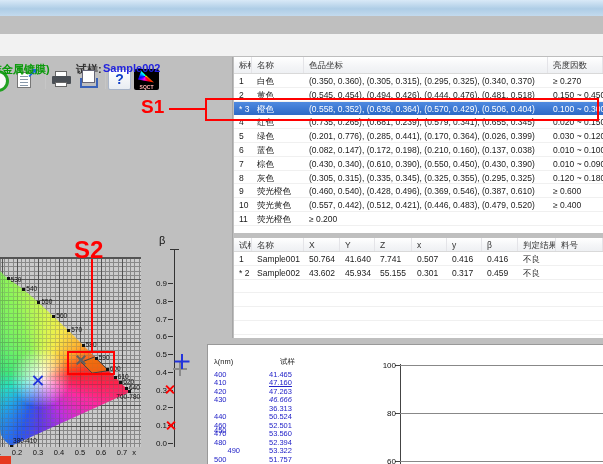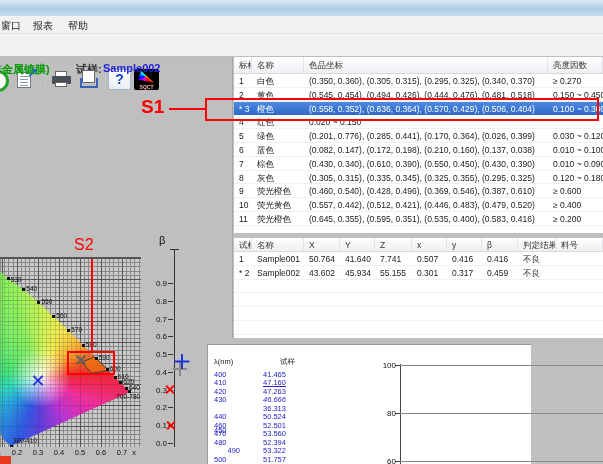--- a/index.html
+++ b/index.html
@@ -82,59 +82,54 @@
   .xtick{position:absolute;top:448px;width:16px;text-align:center;font-size:7.5px;color:#111;}
   .xaxis-name{position:absolute;left:128px;top:448px;font-size:7.5px;color:#111;width:12px;text-align:center;}
 
   
   .cross{position:absolute;width:0;height:0;}
   .cross i{position:absolute;display:block;width:2px;left:-1px;background:currentColor;}
 
   
   .s2box{position:absolute;left:67px;top:94px;width:48px;height:24px;border:2px solid #ff0000;}
   .s2line{position:absolute;left:91px;top:259px;width:2px;height:92px;background:#ff0000;}
-  .s2text{position:absolute;left:74px;top:236px;font-size:16px;font-weight:normal;color:#ff0000;}
+  .s2text{position:absolute;left:74px;top:236px;font-size:24px;font-weight:bold;color:#ff0000;}
   .s1text{position:absolute;left:141px;top:96px;font-size:19px;font-weight:bold;color:#ff0000;text-align:center;}
   .s1line{position:absolute;left:169px;top:108px;width:37px;height:2px;background:#ff0000;}
   .s1box{position:absolute;left:205px;top:98px;width:394px;height:23px;border:2px solid #ff0000;}
   .redstrip{position:absolute;left:0;top:456px;width:11px;height:8px;background:#e6391f;}
 
   
   .beta-label{position:absolute;left:159px;top:234px;font-size:11px;color:#111;}
   .beta-line{position:absolute;left:174px;top:249px;width:1px;height:198px;background:#333;}
   .beta-toptick{position:absolute;left:170px;top:249px;width:9px;height:1px;background:#333;}
   .btick-label{position:absolute;left:146px;width:21px;text-align:right;font-size:8px;color:#111;}
   .btick-dash{position:absolute;left:168px;width:5px;height:1px;background:#333;}
 
   
-  .spanel{position:absolute;left:207px;top:344px;width:324px;height:120px;background:#fff;
+  .spanel{position:absolute;left:207px;top:344px;width:396px;height:120px;background:#fff;
     border-left:1px solid #999;border-top:1px solid #999;overflow:hidden;}
   .sp-h{position:absolute;font-size:7.5px;color:#222;top:12px;}
   .sp-row span{position:absolute;font-size:7.5px;line-height:8px;}
   .sp-l{left:6px;width:26px;}
-  .sp-v{left:55px;width:35px;text-align:left;}
+  .sp-v{left:55px;width:35px;text-align:center;}
 
   
   .chart-axis{position:absolute;left:400px;top:364px;width:1px;height:100px;background:#444;}
   .chart-line{position:absolute;left:400px;width:203px;height:1px;background:#888;}
   .chart-dash{position:absolute;left:395px;width:5px;height:1px;background:#444;}
   .chart-lab{position:absolute;left:376px;width:20px;text-align:right;font-size:8px;color:#111;}
   .vgroove{position:absolute;left:232px;top:57px;width:1px;height:281px;background:#a5a5a5;}
 </style>
 </head>
 <body>
 
 <div class="screen">
   <div class="titlebar"></div>
 
-  <div class="menubar">
-    <span class="menu-item" style="left:1px">窗口</span>
-    <span class="menu-item" style="left:33px">报表</span>
-    <span class="menu-item" style="left:68px">帮助</span>
-  </div>
 
   <div class="toolbar">
     <div class="measure abs" style="position:absolute"></div>
     <div class="tb-btn" style="left:14px">
       <span class="ic-doc">
           <i></i>
         </span>
       <span class="ic-arrow">↗</span>
     </div>
     <div class="tb-sep" style="left:45px"></div>
@@ -185,20 +180,21 @@
         </div>
         <div class="trow sel">
           <div class="cell c0">* 3</div>
           <div class="cell c1">橙色</div>
           <div class="cell c2">(0.558, 0.352), (0.636, 0.364), (0.570, 0.429), (0.506, 0.404)</div>
           <div class="cell c3">0.100 ~ 0.300</div>
         </div>
         <div class="trow">
           <div class="cell c0">4</div>
           <div class="cell c1">红色</div>
+          <div class="cell c2">(0.735, 0.265), (0.681, 0.239), (0.579, 0.341), (0.655, 0.345)</div>
           <div class="cell c3">0.020 ~ 0.150</div>
         </div>
         <div class="trow">
           <div class="cell c0">5</div>
           <div class="cell c1">绿色</div>
           <div class="cell c2">(0.201, 0.776), (0.285, 0.441), (0.170, 0.364), (0.026, 0.399)</div>
           <div class="cell c3">0.030 ~ 0.120</div>
         </div>
         <div class="trow">
           <div class="cell c0">6</div>
@@ -226,21 +222,20 @@
         </div>
         <div class="trow">
           <div class="cell c0">10</div>
           <div class="cell c1">荧光黄色</div>
           <div class="cell c2">(0.557, 0.442), (0.512, 0.421), (0.446, 0.483), (0.479, 0.520)</div>
           <div class="cell c3">≥ 0.400</div>
         </div>
         <div class="trow">
           <div class="cell c0">11</div>
           <div class="cell c1">荧光橙色</div>
-          <div class="cell c2">(0.645, 0.355), (0.595, 0.351), (0.535, 0.400), (0.583, 0.416)</div>
           <div class="cell c3">≥ 0.200</div>
         </div>
       </div>
   </div>
 
   <div class="tbl t2">
     <div class="thead" id="t2head">
         <div class="cell c0">试样</div>
         <div class="cell c1">名称</div>
         <div class="cell c2">X</div>

